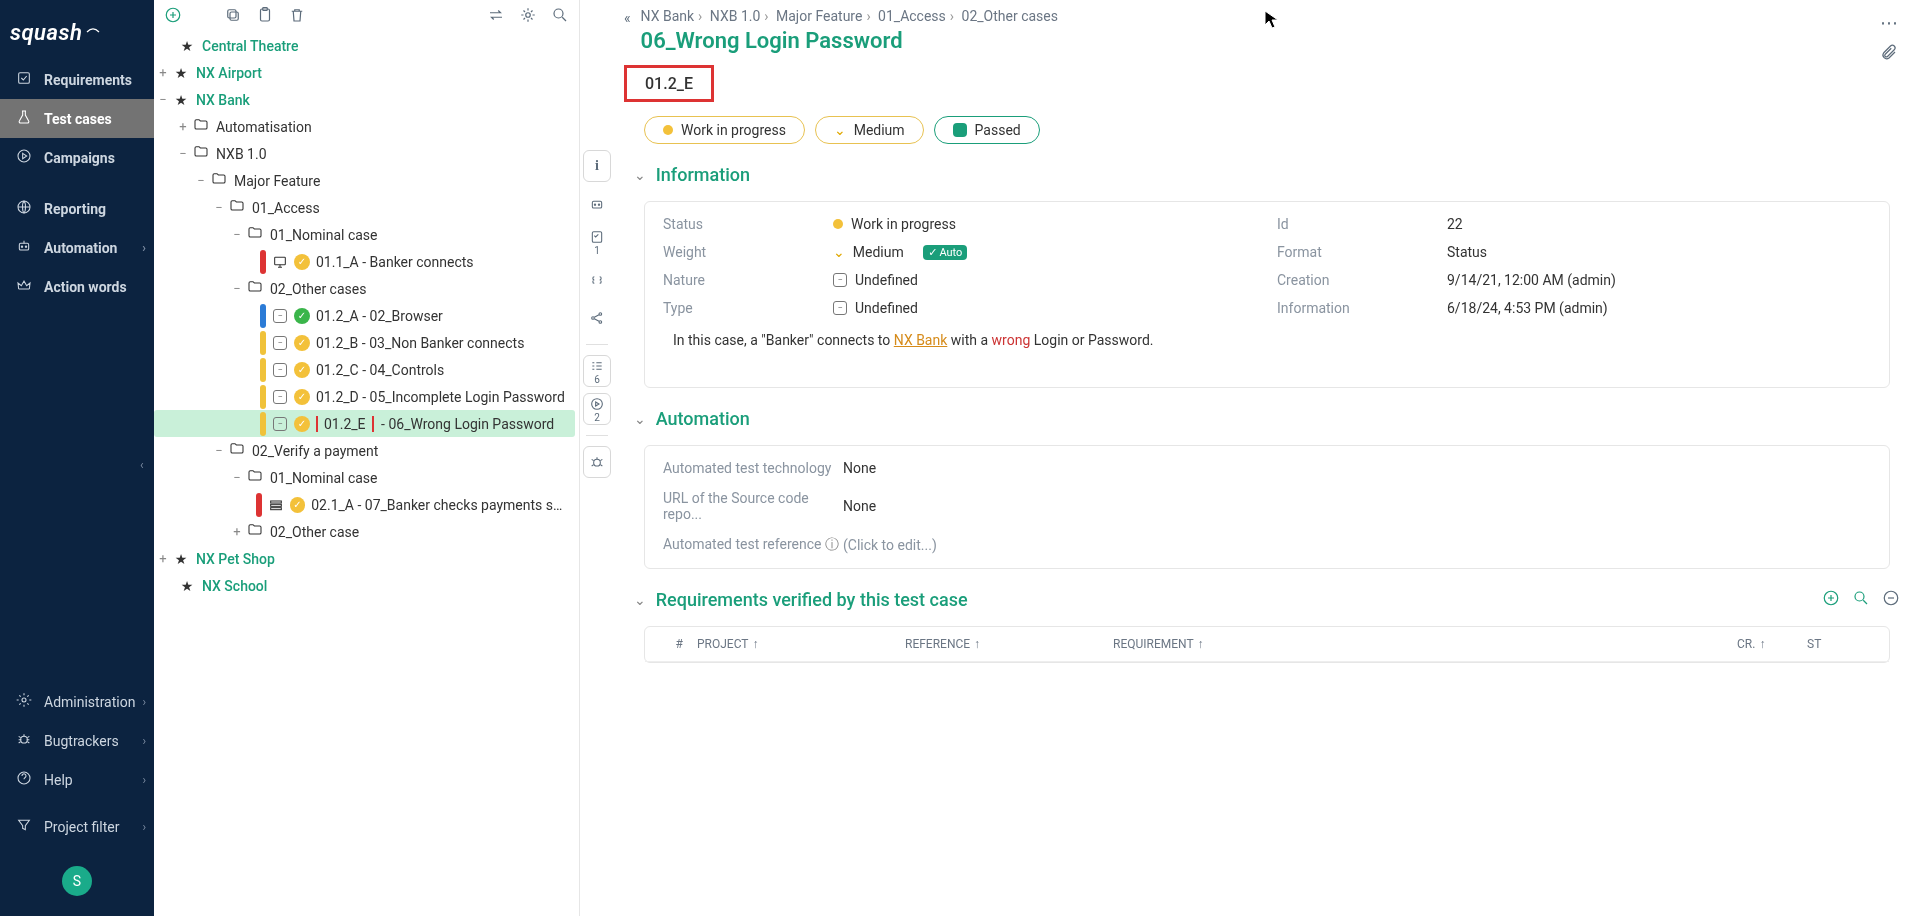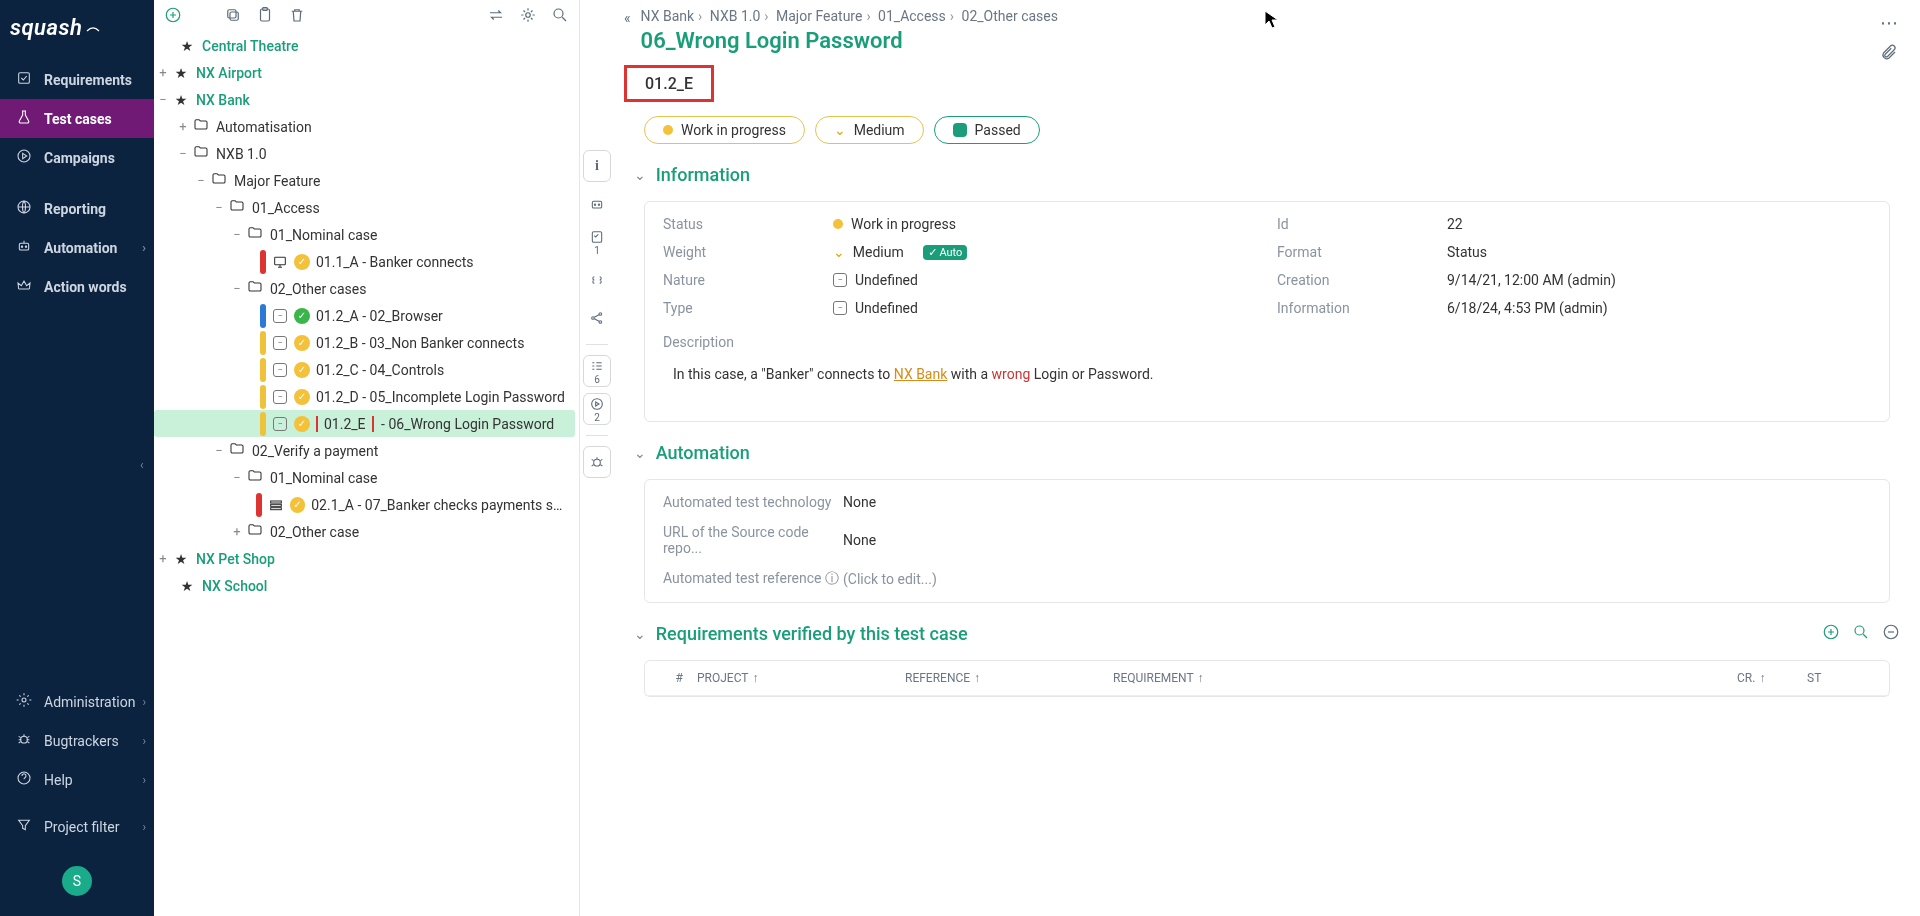--- a/index.html
+++ b/index.html
@@ -1,25 +1,25 @@
 <!DOCTYPE html>
 <html><head>
 <meta charset="utf-8">
 <style>
   * { box-sizing: border-box; }
   body { margin: 0; font-family: -apple-system, "Segoe UI", Roboto, Arial, sans-serif; font-size: 14px; color: #333; background: #fff; overflow: hidden; }
   .app { display: flex; height: 916px; width: 1920px; }
 
   
   .sidebar { width: 154px; background: #0c2340; color: #cdd6e0; display: flex; flex-direction: column; flex-shrink: 0; }
-  .logo { height: 40px; display:flex; align-items:flex-end; padding: 24px 10px 0 10px; }
+  .logo { height: 40px; display:flex; align-items:center; padding: 24px 10px 0 10px; }
   .logo-text { color:#fff; font-size: 22px; font-weight: 600; font-style: italic; letter-spacing: 0.5px; }
   .nav { margin-top: 20px; display:flex; flex-direction:column;font-weight:bold; }
   .nav-item { display:flex; align-items:center; gap:12px; padding: 10px 16px; color:#cdd6e0; cursor:pointer; position:relative; }
-  .nav-item.active { background:#701a75; color:#fff; }
+  .nav-item.active { background:#737373; color:#fff; }
   .nav-item .chev { position:absolute; right:8px; color:#7b8aa0; font-size:12px; }
   .nav-bottom { margin-top:auto; }
   .avatar { width:30px; height:30px; border-radius:50%; background:#1aab8a; color:#fff; display:flex; align-items:center; justify-content:center; margin: 20px auto; font-size:14px; }
   .nav-ico { width:16px; text-align:center; }
 
   .sidebar-collapse { position:absolute; left:140px; top:50%; color:#7b8aa0; font-size:12px; cursor:pointer; }
 
   
   .tree-panel { width: 426px; border-right: 1px solid #e6e6e6; display:flex; flex-direction:column; flex-shrink:0; position:relative; background:#fff; }
   .toolbar { display:flex; align-items:center; gap:14px; padding: 6px 10px; }
@@ -569,21 +569,20 @@
         <div class="v">9/14/21, 12:00 AM (admin)</div>
 
         <div class="k">Type</div>
         <div class="v">
             <span class="sq-ico">−</span>
             <span>Undefined</span>
           </div>
         <div class="k">Information</div>
         <div class="v">6/18/24, 4:53 PM (admin)</div>
       </div>
-      <div class="desc-label">Description</div>
       <div class="desc-body">
         <div>
           <span>In this case, a "Banker" connects to </span><a>NX Bank</a><span> with a </span><span class="err">wrong</span><span> Login or Password.</span>
         </div>
         <div style="height:20px"></div>
       </div>
     </div>
 
     <div class="section-head">
       <span class="caret">⌄</span>

